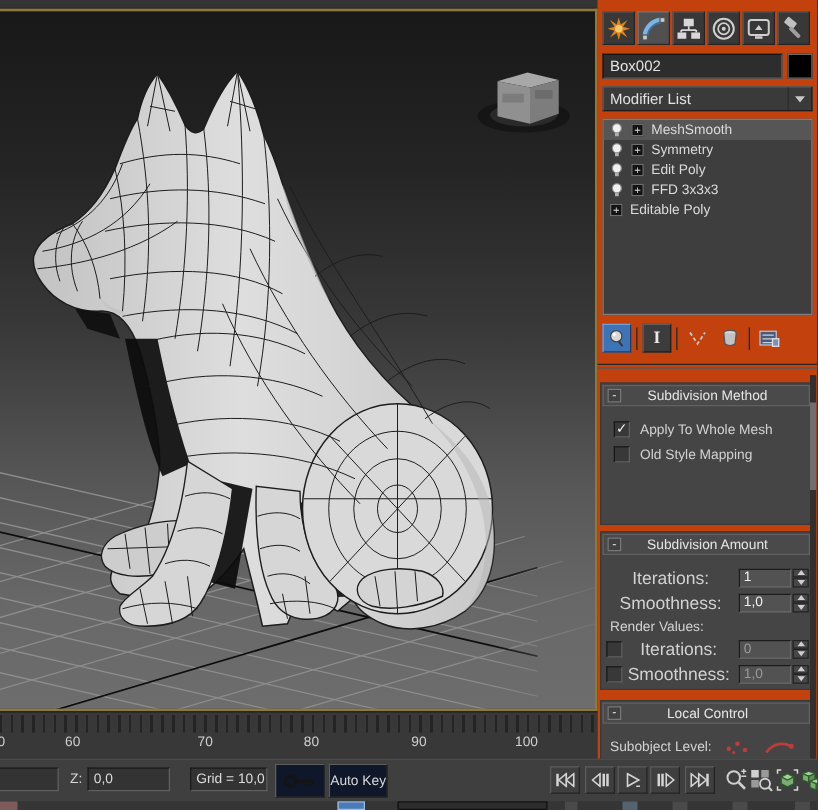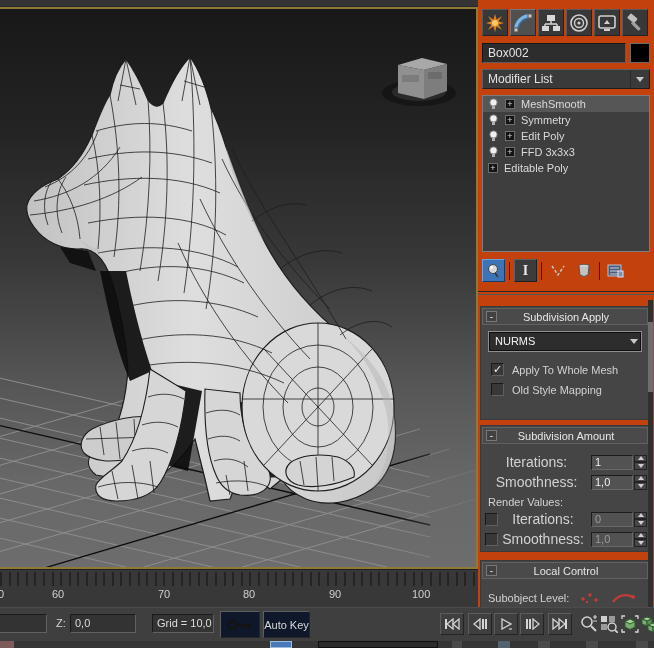--- a/index.html
+++ b/index.html
@@ -421,27 +421,21 @@
           <rect x="11" y="8" width="5" height="6" fill="#7c90b4" stroke="#dde4f0"></rect>
           </svg>
       </div>
     </div>
 
     <div class="panel-divider"></div>
 
     <div class="rollout" style="top:306px; height:114px;">
       <div class="ro-head">
         <span class="ro-minus">-</span>
-        <span class="ro-title">Subdivision Apply</span>
-      </div>
-      <div class="combo" style="margin:7px 8px 0 8px; height:19px;">
-        <span>NURMS</span>
-        <span class="dd-btn">
-            <span class="tri-down"></span>
-          </span>
+        <span class="ro-title">Subdivision Method</span>
       </div>
       <div class="chk-row" style="margin:12px 0 0 10px;">
         <span class="chk">✓</span>
         <span class="ro-label">Apply To Whole Mesh</span>
       </div>
       <div class="chk-row" style="margin:7px 0 0 10px;">
         <span class="chk"></span>
         <span class="ro-label">Old Style Mapping</span>
       </div>
     </div>

